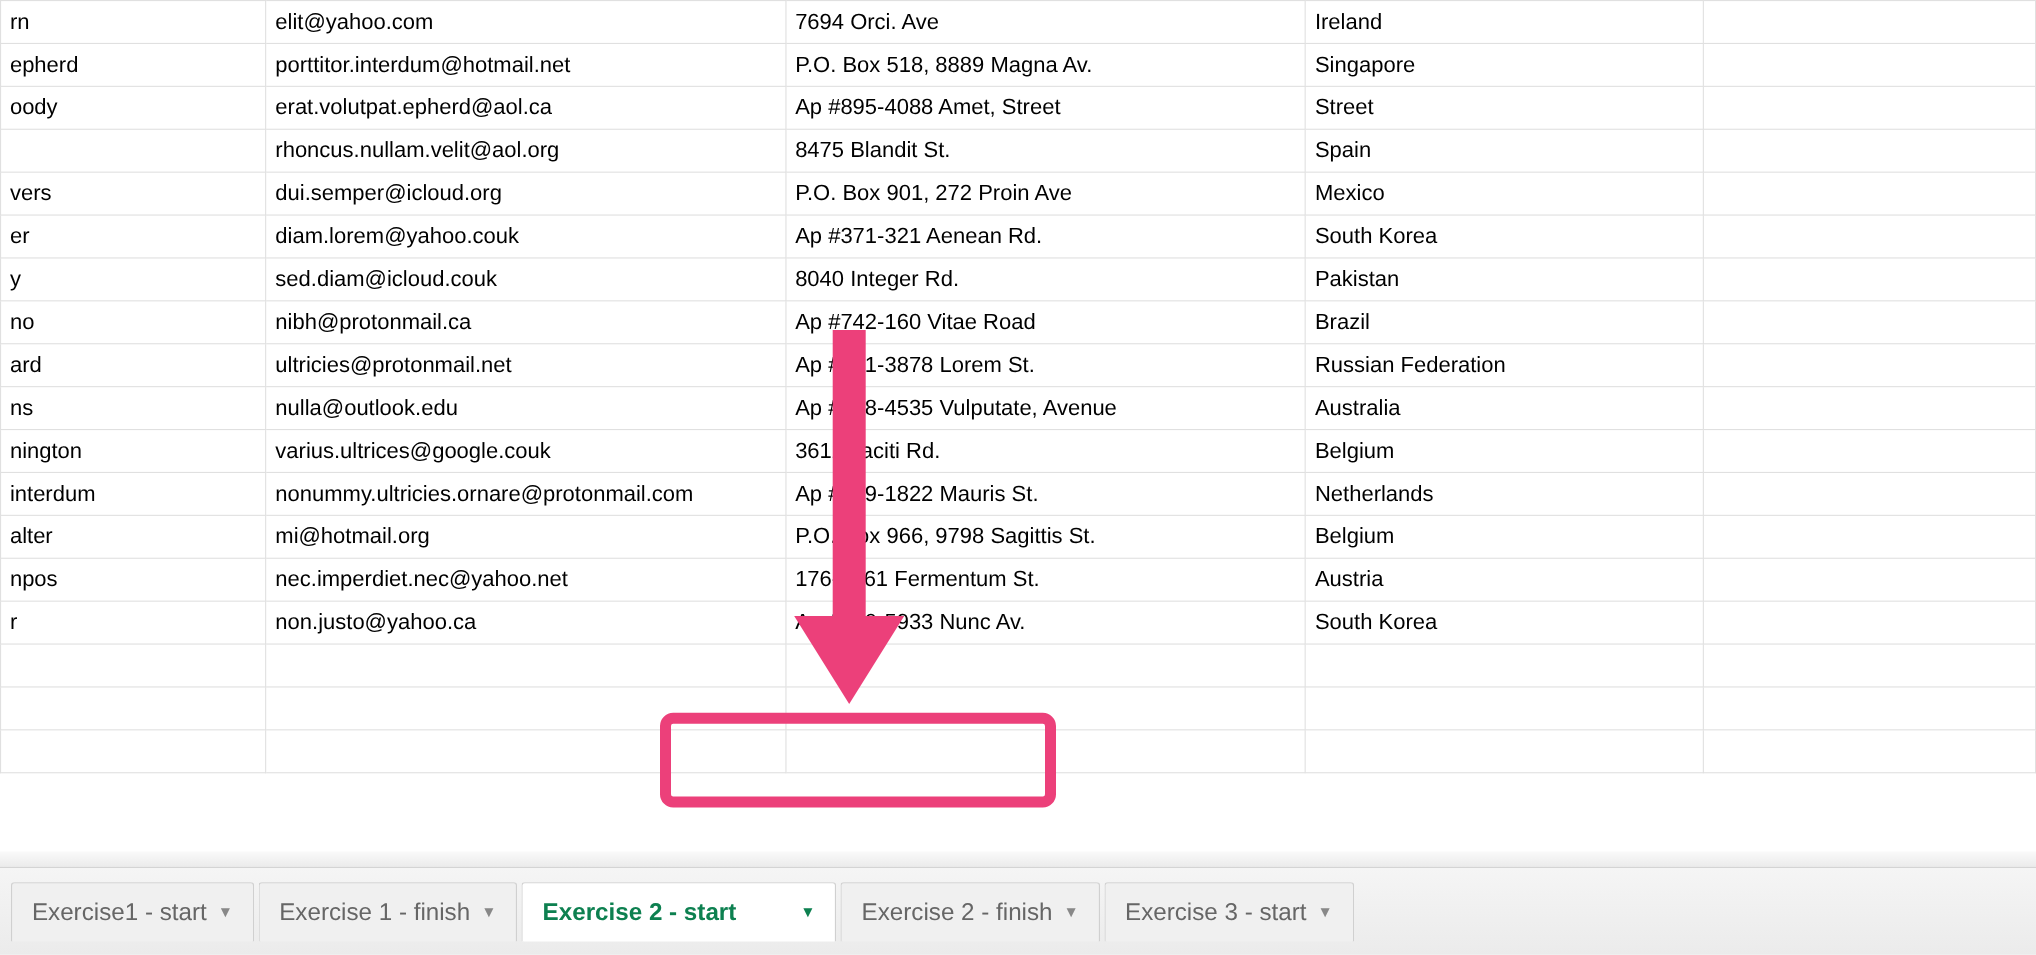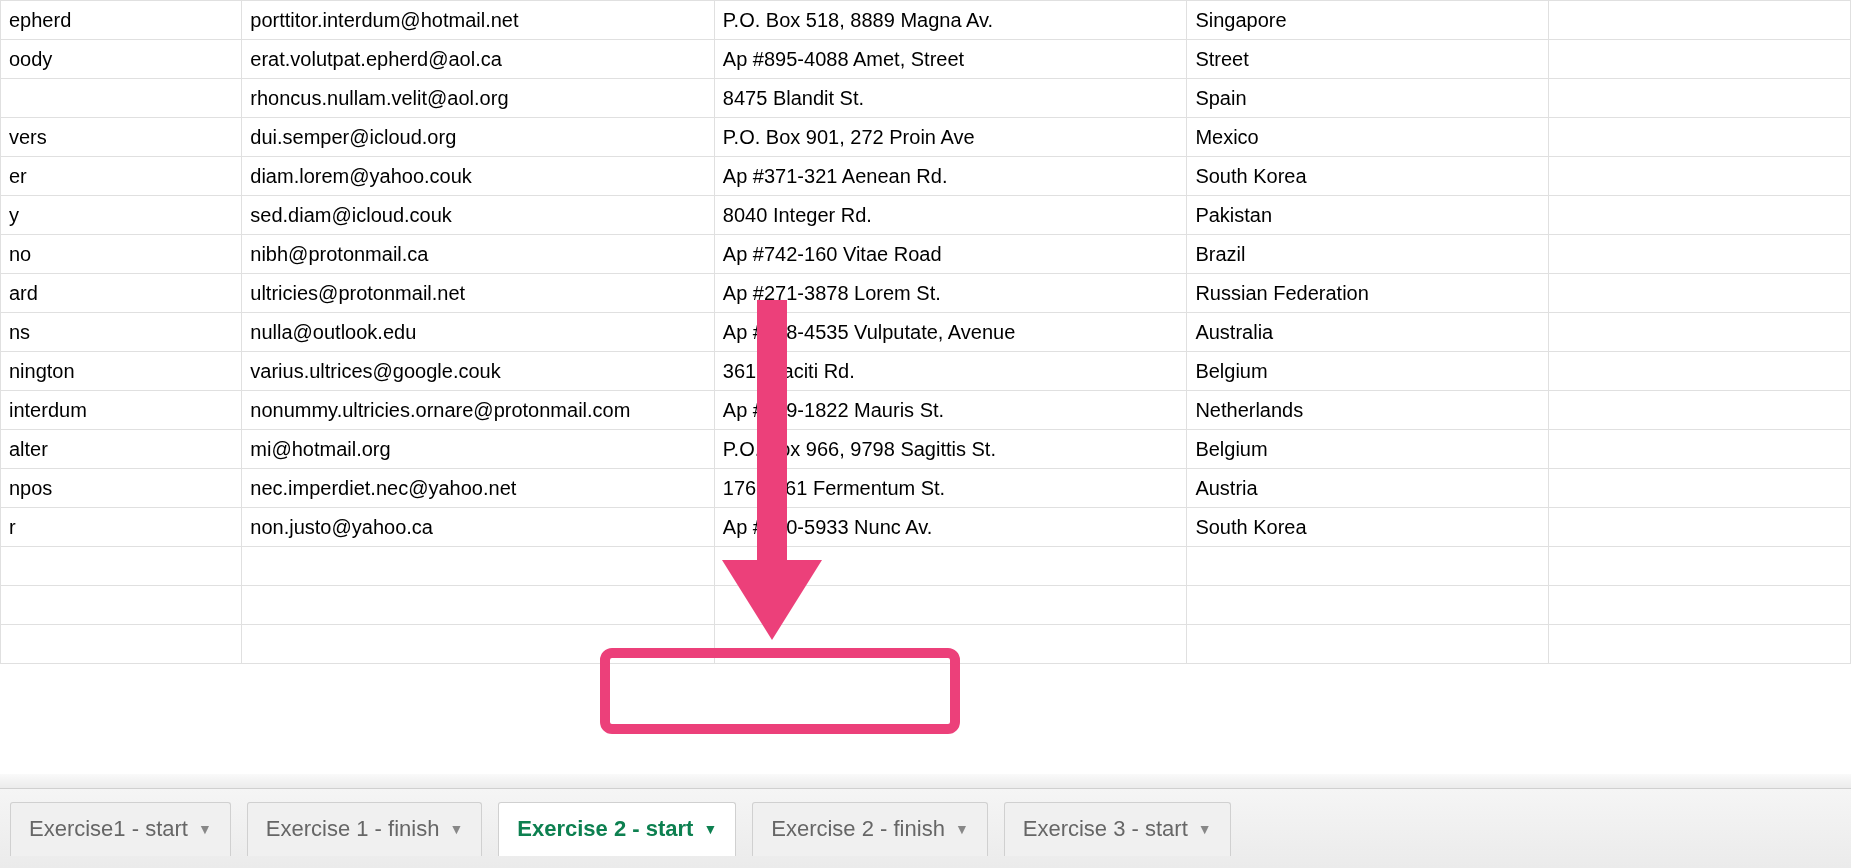--- a/index.html
+++ b/index.html
@@ -56,31 +56,32 @@
       border-top: 1px solid #d0d0d0;
     }
     .sheet-tab {
       display: flex;
       align-items: center;
       padding: 10px 18px;
       background: #f0f0f0;
       border: 1px solid #d0d0d0;
       border-bottom: none;
       border-radius: 3px 3px 0 0;
-      margin-right: 16px;
+      margin-right: 4px;
       cursor: pointer;
       color: #666;
       font-size: 22px;
       font-weight: 500;
       height: 54px;
     }
     .sheet-tab.active {
       background: #fff;
       color: #0d8050;
       font-weight: 700;
+      gap: 48px;
     }
     .tab-chevron {
       margin-left: 10px;
       font-size: 14px;
       color: #888;
     }
     .sheet-tab.active .tab-chevron {
       color: #0d8050;
     }
     .highlight-box {
@@ -124,20 +125,27 @@
   <table>
     <colgroup>
       <col class="col-name">
       <col class="col-email">
       <col class="col-address">
       <col class="col-country">
       <col class="col-extra">
     </colgroup>
     <tbody id="table-body">
         <tr>
+          <td>rn</td>
+          <td>elit@yahoo.com</td>
+          <td>7694 Orci. Ave</td>
+          <td>Ireland</td>
+          <td></td>
+        </tr>
+        <tr>
           <td>epherd</td>
           <td>porttitor.interdum@hotmail.net</td>
           <td>P.O. Box 518, 8889 Magna Av.</td>
           <td>Singapore</td>
           <td></td>
         </tr>
         <tr>
           <td>oody</td>
           <td>erat.volutpat.epherd@aol.ca</td>
           <td>Ap #895-4088 Amet, Street</td>

